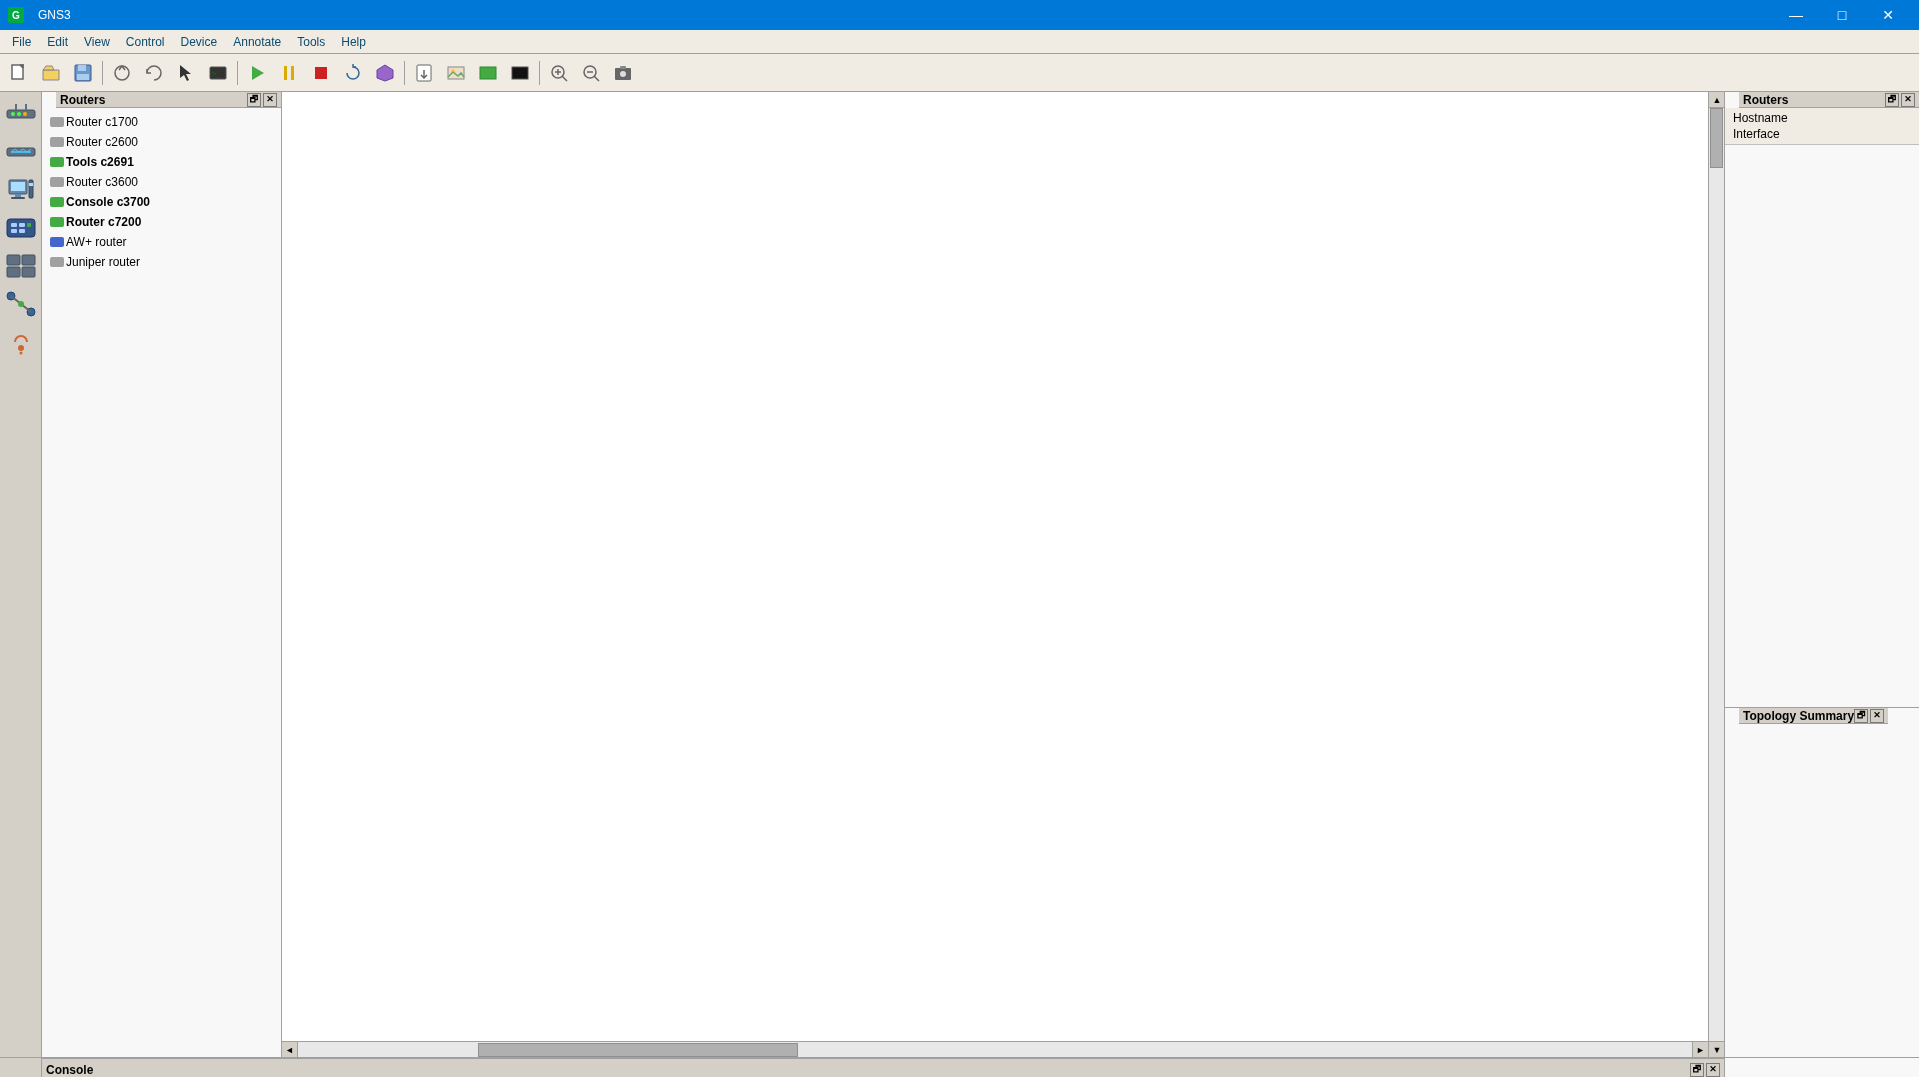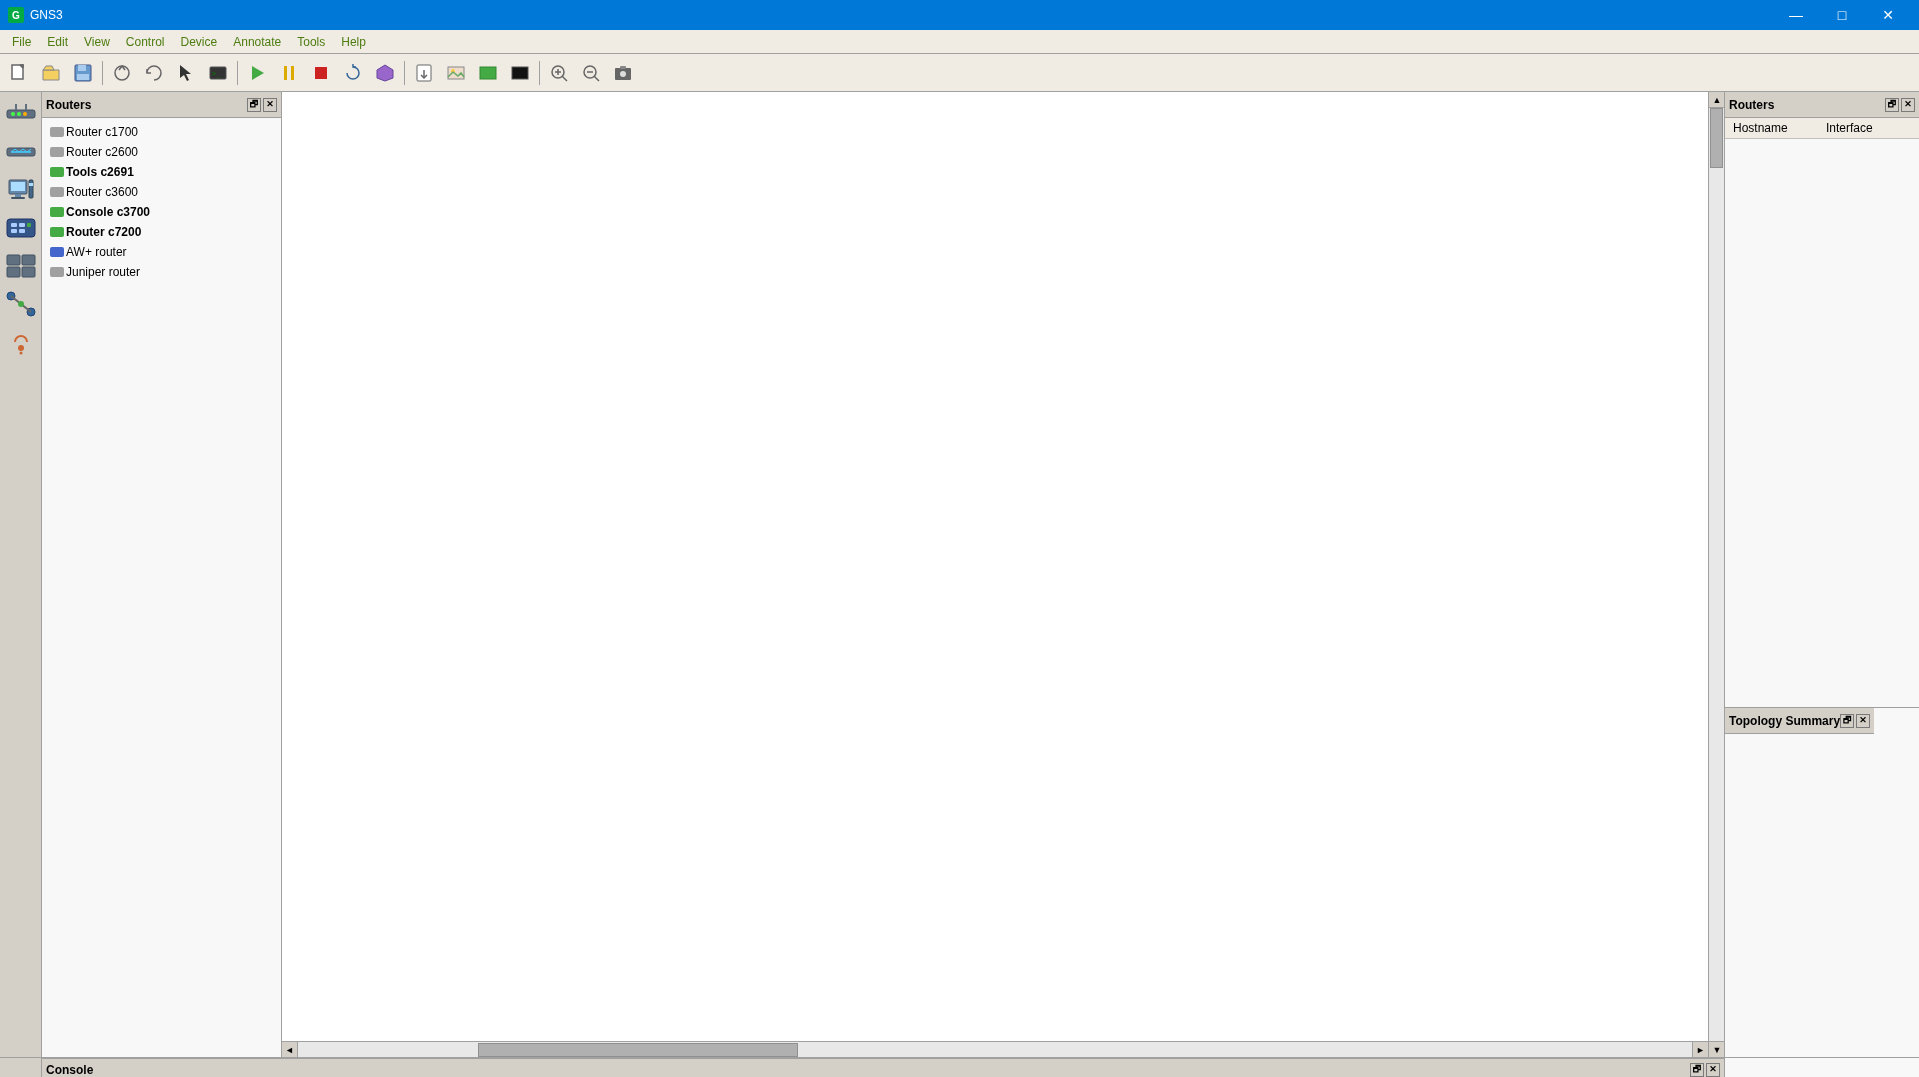--- a/index.html
+++ b/index.html
@@ -34,20 +34,21 @@
       background: #00aa44;
       border-radius: 2px;
       display: flex;
       align-items: center;
       justify-content: center;
       font-size: 10px;
       color: white;
     }
     .title-bar-title {
       font-size: 12px;
+      margin-left: 8px;
     }
     .title-bar-controls {
       display: flex;
       gap: 0;
     }
     .title-btn {
       width: 46px;
       height: 30px;
       border: none;
       background: transparent;
@@ -65,21 +66,21 @@
       height: 24px;
       display: flex;
       align-items: center;
       padding: 0 4px;
       border-bottom: 1px solid #a0a0a0;
     }
     .menu-item {
       padding: 2px 8px;
       cursor: pointer;
       font-size: 12px;
-      color: #4d7c0f;
+      color: #0c4a6e;
     }
 
     
     .toolbar {
       background: #f0ece4;
       height: 38px;
       display: flex;
       align-items: center;
       padding: 2px 4px;
       gap: 2px;
@@ -136,28 +137,29 @@
     
     .routers-panel {
       width: 240px;
       border-right: 1px solid #a0a0a0;
       display: flex;
       flex-direction: column;
       background: #f8f8f8;
     }
     .panel-header {
       background: #d4d0c8;
-      height: 26px;
+      height: 16px;
       display: flex;
       align-items: center;
       justify-content: space-between;
       padding: 0 4px;
       border-bottom: 1px solid #a0a0a0;
       font-size: 12px;
       font-weight: bold;
+      margin-left: 14px;
     }
     .panel-header-controls {
       display: flex;
       gap: 2px;
     }
     .panel-ctrl-btn {
       width: 14px;
       height: 14px;
       border: 1px solid #7a7a7a;
       background: #d4d0c8;
@@ -234,20 +236,21 @@
       display: flex;
       flex-direction: column;
       background: #f8f8f8;
     }
     .captures-table-header {
       display: flex;
       background: #f0ece4;
       border-bottom: 1px solid #c0c0c0;
       font-size: 12px;
       padding: 2px 4px;
+      flex-direction: column;
     }
     .captures-col {
       flex: 1;
       padding: 1px 4px;
     }
 
     .topology-panel {
       height: 350px;
       display: flex;
       flex-direction: row;

